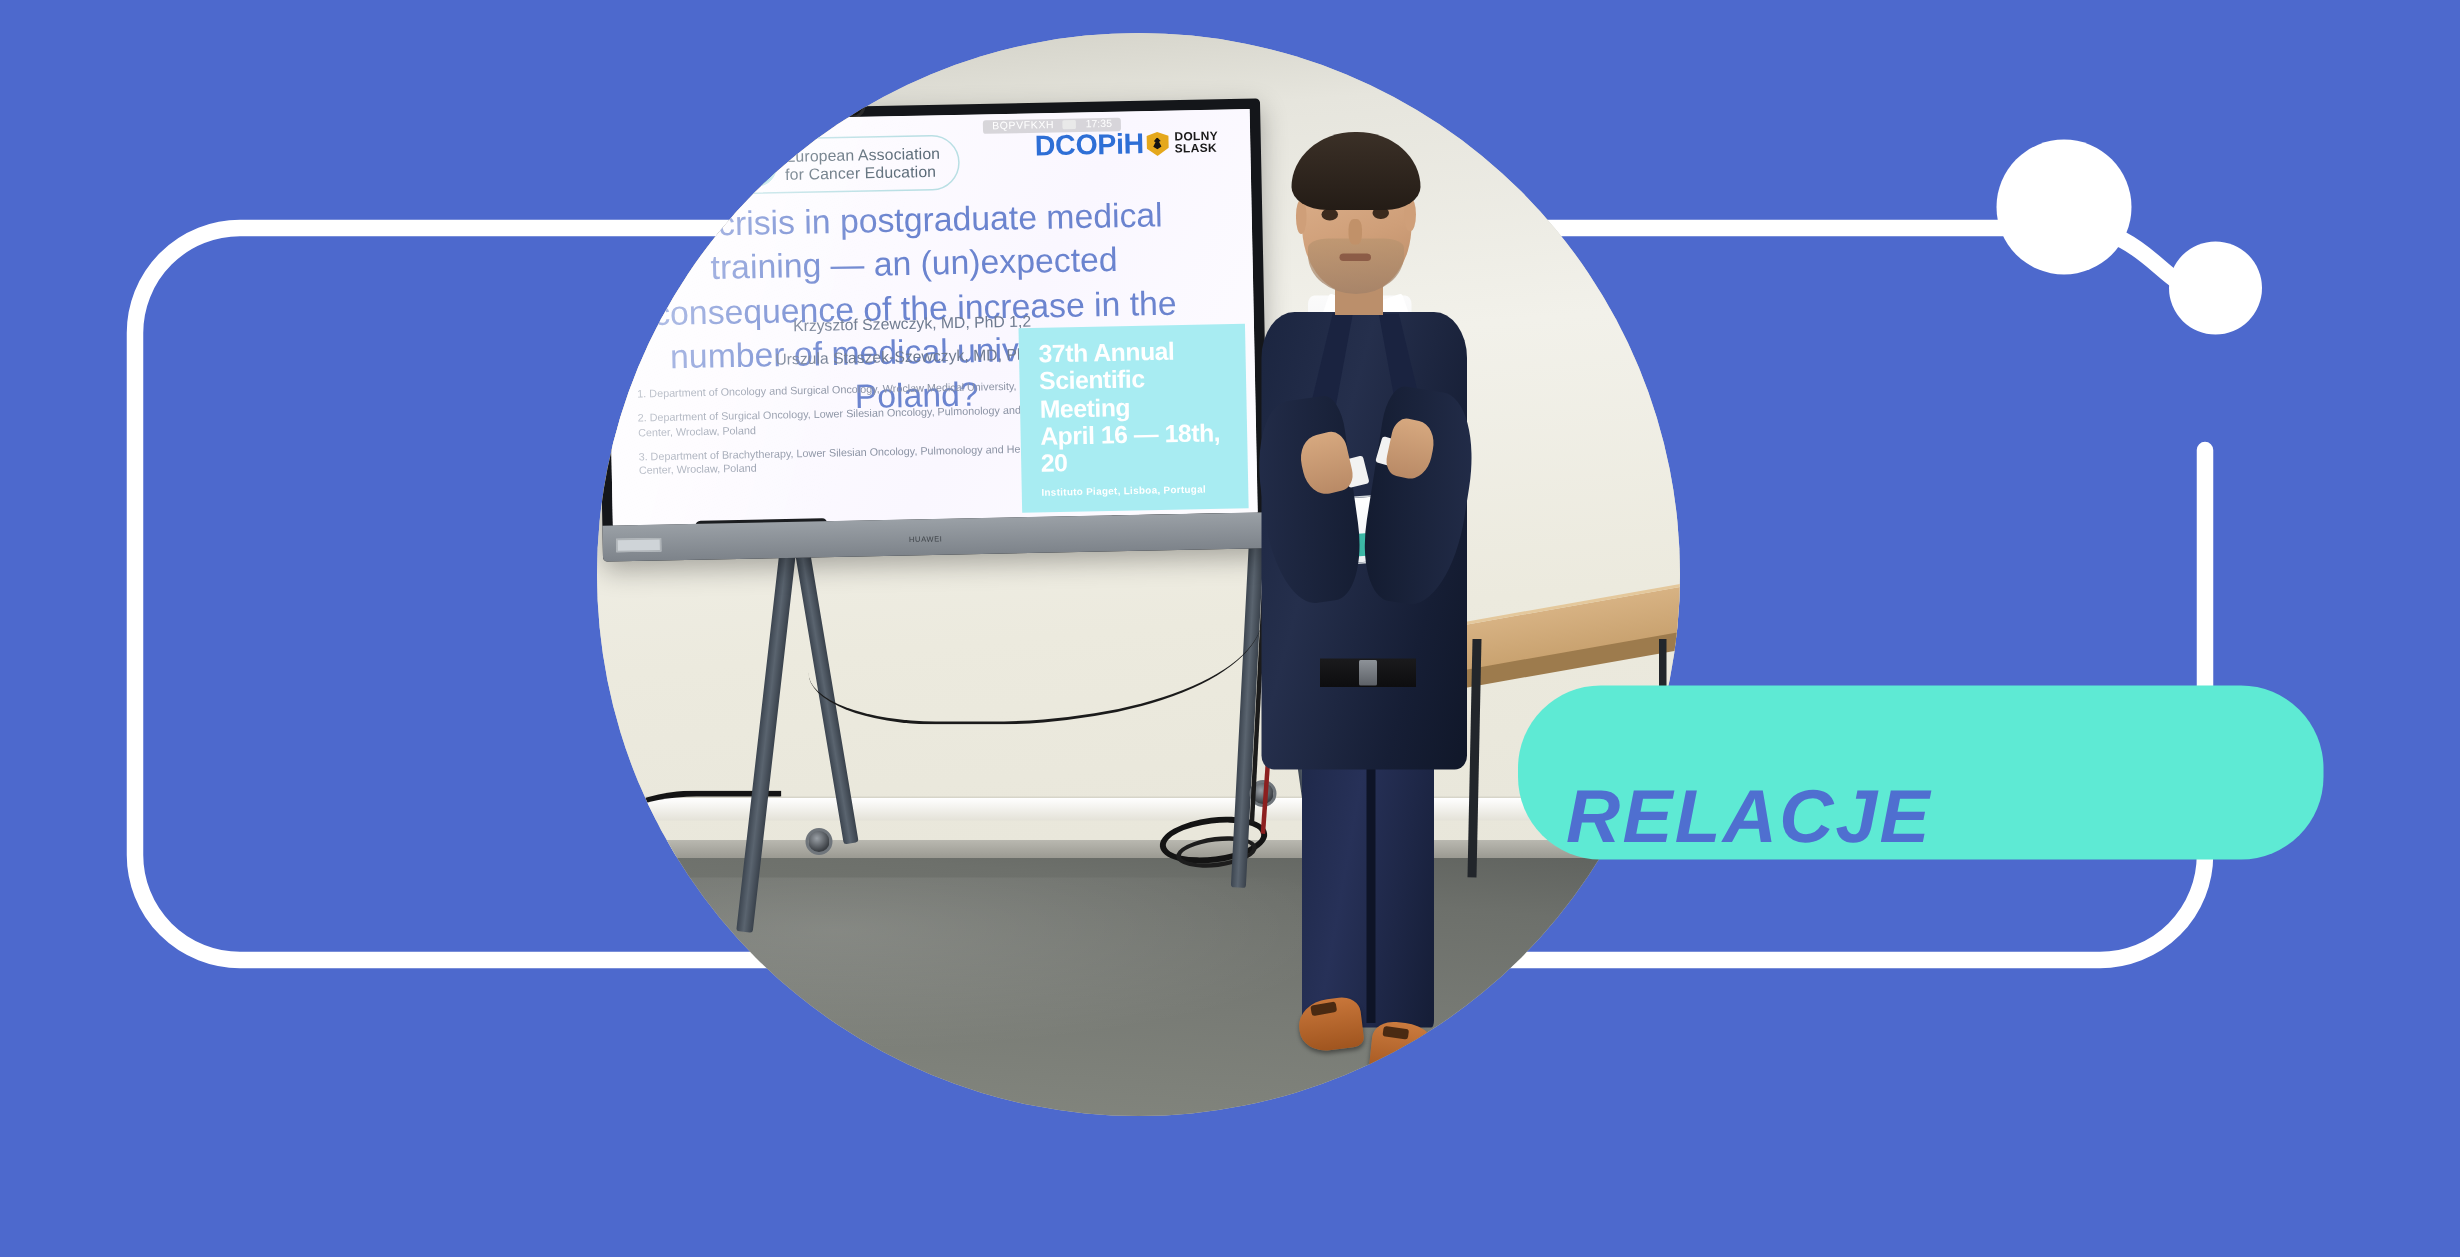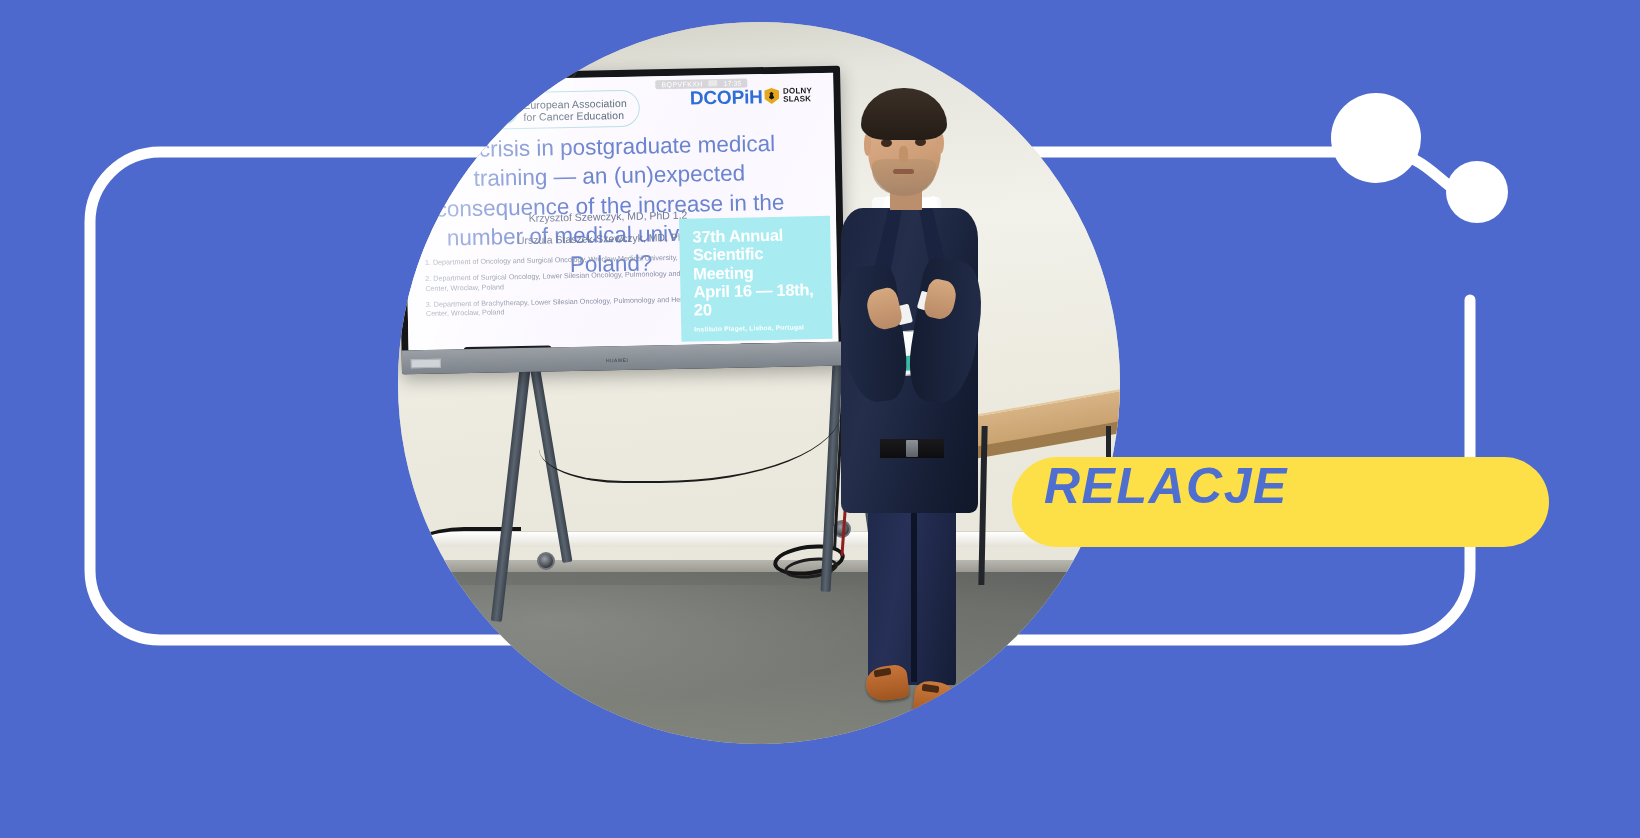--- a/index.html
+++ b/index.html
@@ -205,22 +205,22 @@
   
   .f-brow-l{ position:absolute; left:35.5%; top:6.1%; width:7%; height:0.9%; background:#4a382a; border-radius:3px; transform:rotate(-5deg);}
   .f-brow-r{ position:absolute; left:49.5%; top:6.0%; width:7%; height:0.9%; background:#4a382a; border-radius:3px; transform:rotate(5deg);}
   .f-eye-l{ position:absolute; left:36.5%; top:7.4%; width:4.6%; height:1.3%; background:#3b2a1d; border-radius:50%;}
   .f-eye-r{ position:absolute; left:50.2%; top:7.3%; width:4.6%; height:1.3%; background:#3b2a1d; border-radius:50%;}
   .f-nose{ position:absolute; left:44.0%; top:8.6%; width:3.4%; height:2.6%; background:#c19169; border-radius:40%;}
   .f-mouth{ position:absolute; left:41.5%; top:12.0%; width:8.5%; height:0.9%; background:#8c5c47; border-radius:4px;}
 
   
   .relacje{
-    position:absolute; left:1012px; top:457px; width:537px; height:90px;
-    background:#fde047; border-radius:55px; display:flex; align-items:flex-start;
+    position:absolute; left:1012px; top:457px; width:537px; height:116px;
+    background:#5eead4; border-radius:55px; display:flex; align-items:flex-end;
   }
   .relacje span{
     margin-left:32px; font-size:50px; font-style:italic; font-weight:bold;
     color:#4f6fd0; letter-spacing:1.5px;
   }
 </style>
 </head>
 <body>
 
 <div id="stage">

